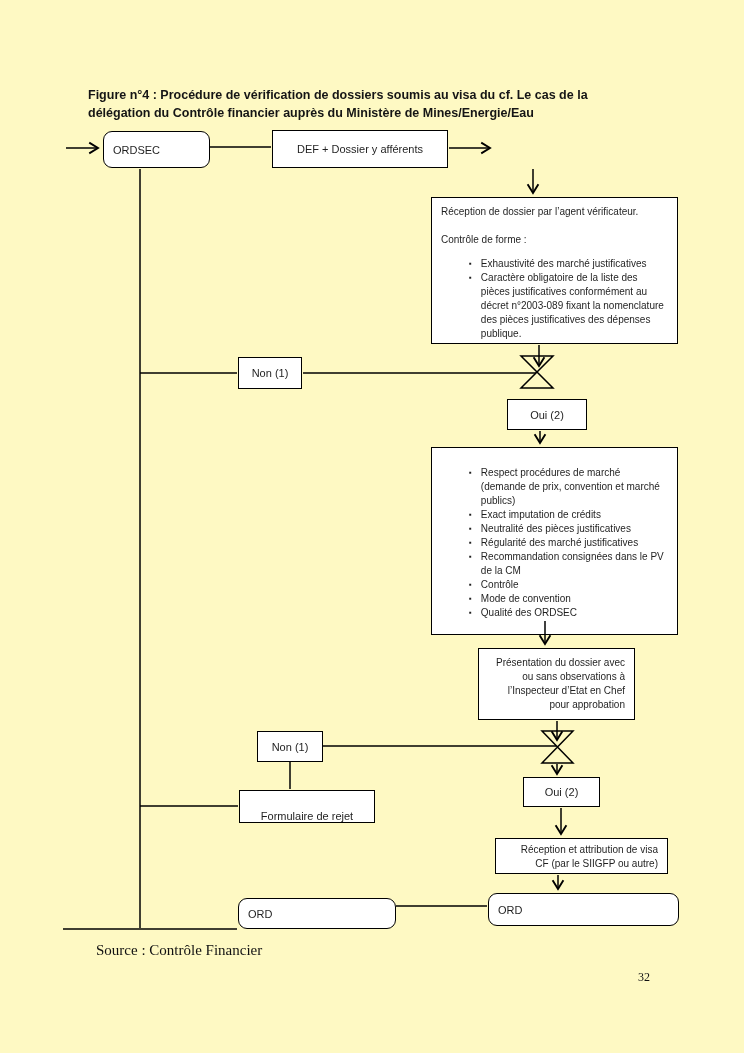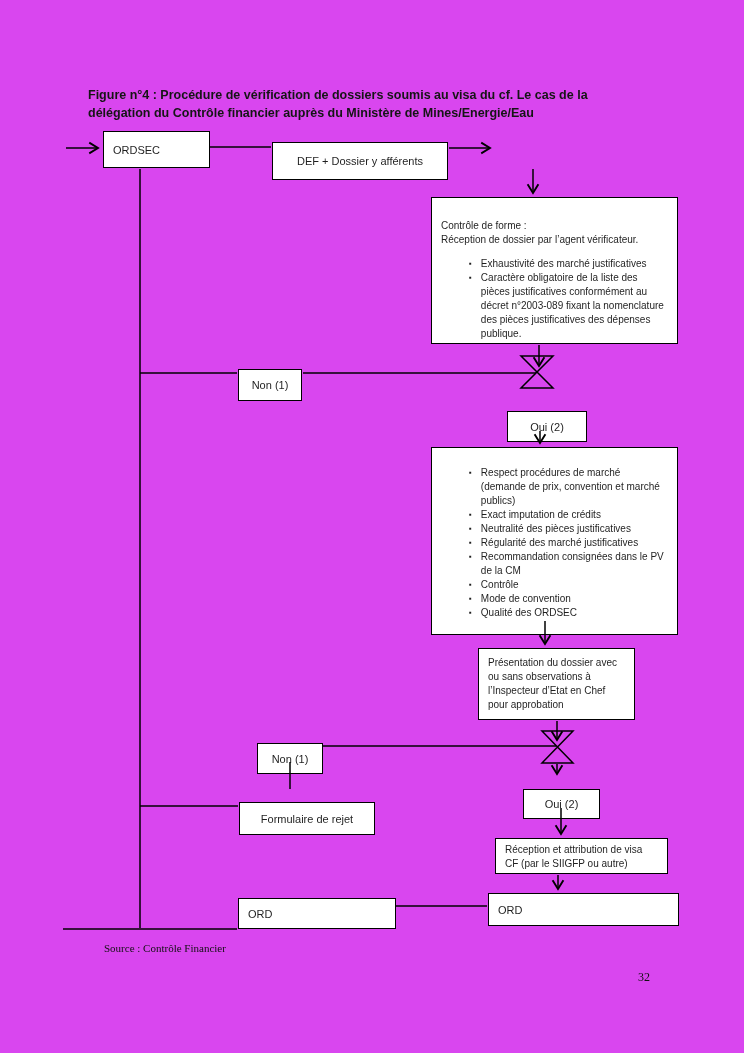--- a/index.html
+++ b/index.html
@@ -1,43 +1,43 @@
 <!DOCTYPE html>
 <html><head>
 <meta charset="utf-8">
 <style>
   html,body { margin:0; padding:0; background:#ffffff; }
   .page {
-    position:relative; width:744px; height:1053px; background:#d946ef;
+    position:relative; width:744px; height:1053px; background:#fef9c3;
     font-family:"Liberation Sans", sans-serif; color:#1c1c1c; overflow:hidden;
   }
   .figure-title {
     position:absolute; left:88px; top:86px; width:620px;
     font-size:12.5px; font-weight:bold; line-height:18px;
     white-space:pre-line; color:#151515;
   }
   .fbox {
     position:absolute; box-sizing:border-box; border:1.5px solid #000;
     background:#fff; font-size:11px; color:#1f1f1f;
   }
-  .center { display:flex; align-items:center; justify-content:center;margin-top:12px; }
-  .leftpad { display:flex; align-items:center; padding-left:9px; }
+  .center { display:flex; align-items:center; justify-content:center; }
+  .leftpad { display:flex; align-items:center; padding-left:9px;border-radius:9px; }
   .tbox { font-size:10px; line-height:14px; padding:7px 9px; }
   .tbox .para { margin:0; }
   .tbox .gap14 { margin-top:14px; }
   .tbox .gap10 { margin-top:10px; }
   .blist { margin:0; padding:0 0 0 28px; list-style:none; }
   .blist li { display:flex; gap:9px; margin:0; }
   .blist .bullet { font-size:8px; line-height:14px; flex:0 0 auto; }
-  .preline { white-space:pre-line; }
+  .preline { white-space:pre-line;text-align:right; }
   .connectors { position:absolute; left:0; top:0; width:744px; height:1053px; pointer-events:none; z-index:5; }
   .fbox, .figure-title, .source-note, .page-number { z-index:2; }
   .source-note {
-    position:absolute; left:104px; top:942px;
-    font-family:"Liberation Serif", serif; font-size:11px; color:#111;
+    position:absolute; left:96px; top:942px;
+    font-family:"Liberation Serif", serif; font-size:15px; color:#111;
   }
   .page-number {
     position:absolute; left:638px; top:970px;
     font-family:"Liberation Serif", serif; font-size:12px; color:#111;
   }
 </style>
 </head>
 <body>
 
 <div class="page">
@@ -46,22 +46,22 @@
 délégation du Contrôle financier auprès du Ministère de Mines/Energie/Eau</div>
 
   <div class="fbox leftpad" style="left:103px; top:131px; width:107px; height:37px;">
     <span>ORDSEC</span>
   </div>
   <div class="fbox center" style="left:272px; top:130px; width:176px; height:38px;">
     <span>DEF + Dossier y afférents</span>
   </div>
 
   <div class="fbox tbox" style="left:431px; top:197px; width:247px; height:147px;">
+    <p class="para">Réception de dossier par l’agent vérificateur.</p>
     <p class="para gap14">Contrôle de forme :</p>
-    <p class="para">Réception de dossier par l’agent vérificateur.</p>
     <ul class="blist gap10">
       <li>
         <span class="bullet">▪</span>
         <span>Exhaustivité des marché justificatives</span>
       </li>
       <li>
         <span class="bullet">▪</span>
         <span>Caractère obligatoire de la liste des pièces justificatives conformément au décret n°2003-089 fixant la nomenclature des pièces justificatives des dépenses publique.</span>
       </li>
     </ul>
@@ -115,21 +115,21 @@
 ou sans observations à
 l’Inspecteur d’Etat en Chef
 pour approbation</div>
 
   <div class="fbox center" style="left:257px; top:731px; width:66px; height:31px;">
     <span>Non (1)</span>
   </div>
   <div class="fbox center" style="left:523px; top:777px; width:77px; height:30px;">
     <span>Oui (2)</span>
   </div>
-  <div class="fbox center" style="left:239px; top:790px; width:136px; height:33px;">
+  <div class="fbox center" style="left:239px; top:790px; width:136px; height:33px;align-items:flex-end;">
     <span>Formulaire de rejet</span>
   </div>
 
   <div class="fbox tbox preline" style="left:495px; top:838px; width:173px; height:36px; padding-top:4px;">Réception et attribution de visa
 CF (par le SIIGFP ou autre)</div>
 
   <div class="fbox leftpad" style="left:488px; top:893px; width:191px; height:33px;">
     <span>ORD</span>
   </div>
   <div class="fbox leftpad" style="left:238px; top:898px; width:158px; height:31px;">

